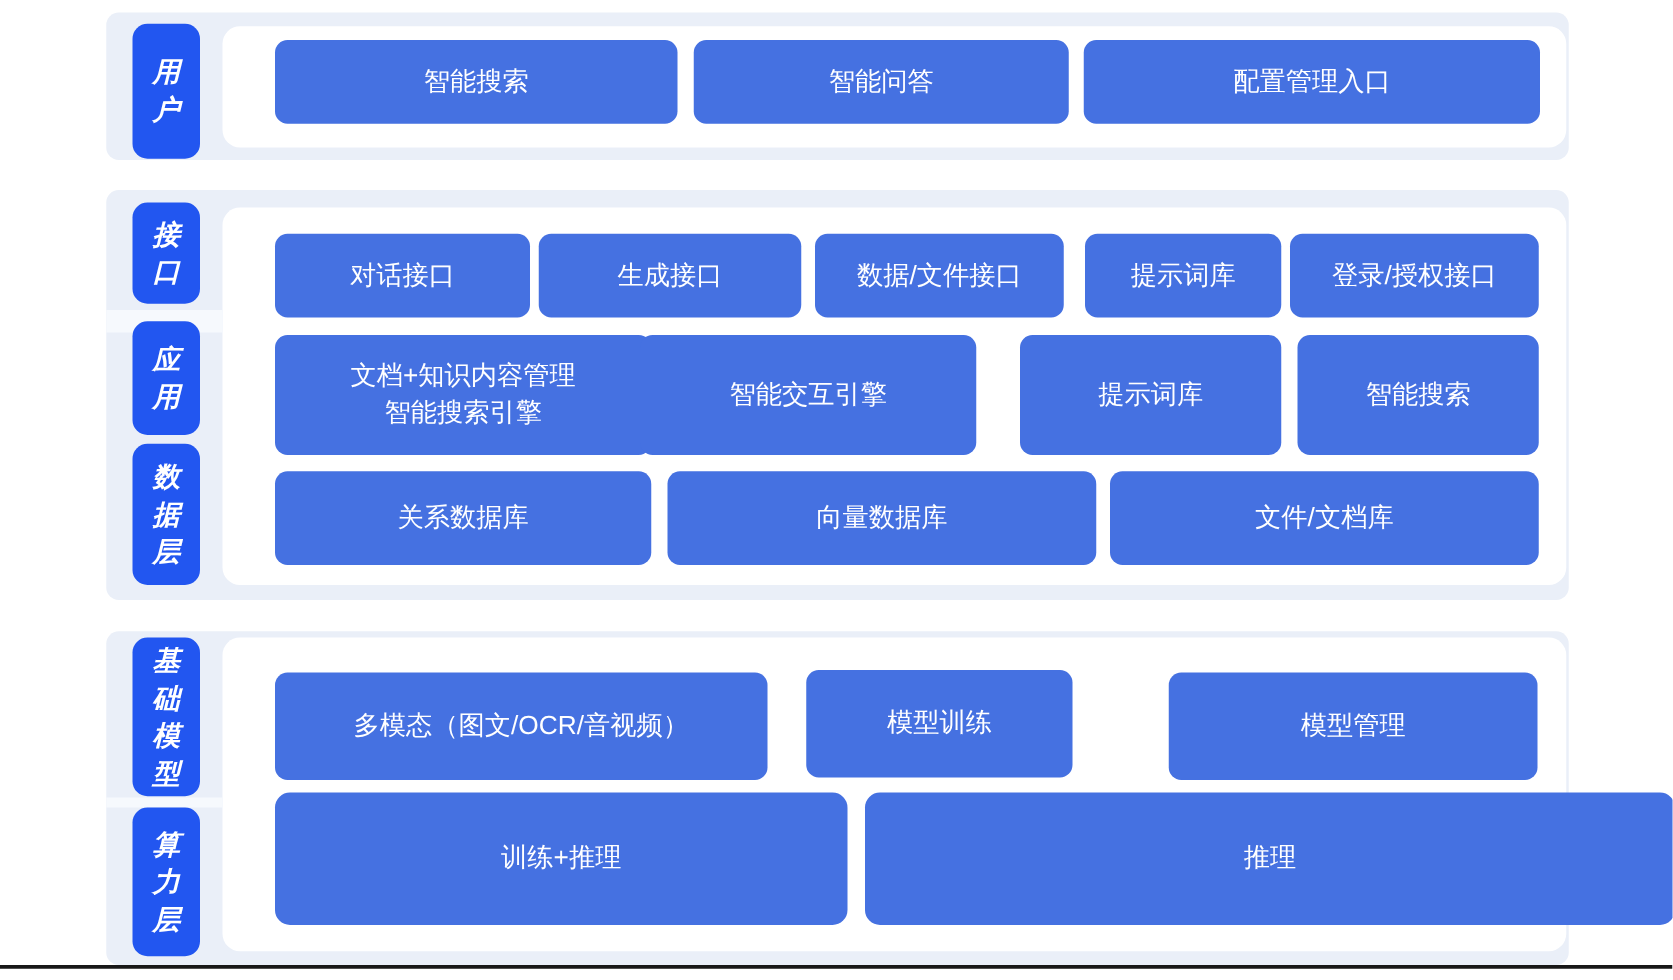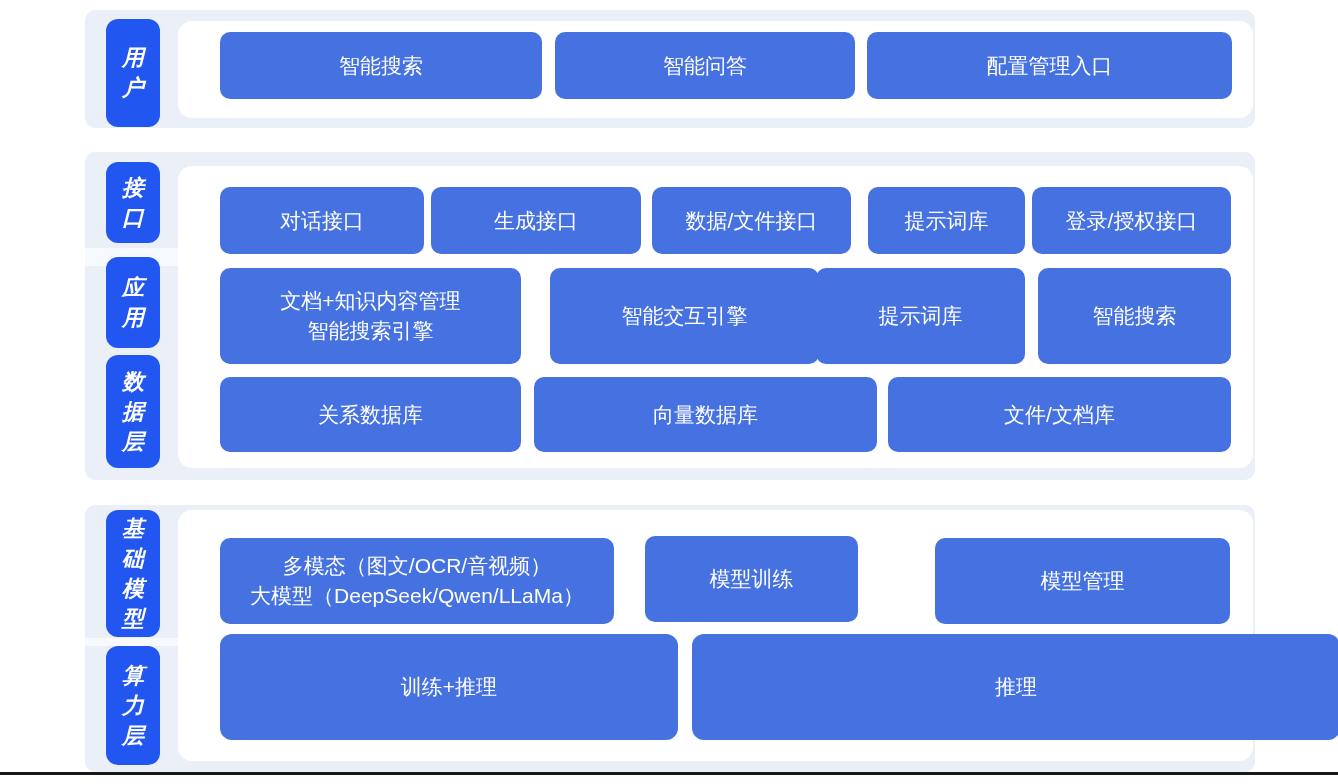--- a/index.html
+++ b/index.html
@@ -56,38 +56,37 @@
 <div class="blk" style="left:220px;top:187px;width:204px;height:67px">对话接口</div>
 <div class="blk" style="left:431px;top:187px;width:210px;height:67px">生成接口</div>
 <div class="blk" style="left:652px;top:187px;width:199px;height:67px">数据/文件接口</div>
 <div class="blk" style="left:868px;top:187px;width:157px;height:67px">提示词库</div>
 <div class="blk" style="left:1032px;top:187px;width:199px;height:67px">登录/授权接口</div>
 
 <div class="blk" style="left:220px;top:268px;width:301px;height:96px">
   <span>文档+知识内容管理</span>
   <span>智能搜索引擎</span>
 </div>
-<div class="blk" style="left:550px;top:268px;width:269px;height:96px">智能交互引擎</div>
+<div class="blk" style="left:512px;top:268px;width:269px;height:96px">智能交互引擎</div>
 <div class="blk" style="left:816px;top:268px;width:209px;height:96px">提示词库</div>
 <div class="blk" style="left:1038px;top:268px;width:193px;height:96px">智能搜索</div>
 
 <div class="blk" style="left:220px;top:377px;width:301px;height:75px">关系数据库</div>
 <div class="blk" style="left:534px;top:377px;width:343px;height:75px">向量数据库</div>
 <div class="blk" style="left:888px;top:377px;width:343px;height:75px">文件/文档库</div>
 
 <div class="panel" style="left:85px;top:505px;width:1170px;height:267px"></div>
 <div class="card" style="left:178px;top:510px;width:1075px;height:251px"></div>
 <div class="divider" style="left:85px;top:638px;width:93px;height:8px"></div>
 
 <div class="side-label" style="left:106px;top:510px;height:127px">基础模型</div>
 <div class="side-label" style="left:106px;top:646px;height:119px">算力层</div>
 
 <div class="blk" style="left:220px;top:538px;width:394px;height:86px">
   <span>多模态（图文/OCR/音视频）</span>
-  <span>大模型（DeepSeek/Qwen/LLaMa）</span>
 </div>
 <div class="blk" style="left:645px;top:536px;width:213px;height:86px">模型训练</div>
 <div class="blk" style="left:935px;top:538px;width:295px;height:86px">模型管理</div>
 
 <div class="blk blk-lg" style="left:220px;top:634px;width:458px;height:106px">训练+推理</div>
 <div class="blk blk-lg" style="left:692px;top:634px;width:648px;height:106px">推理</div>
 
 <div class="bottom-line"></div>
 
 </body></html>

